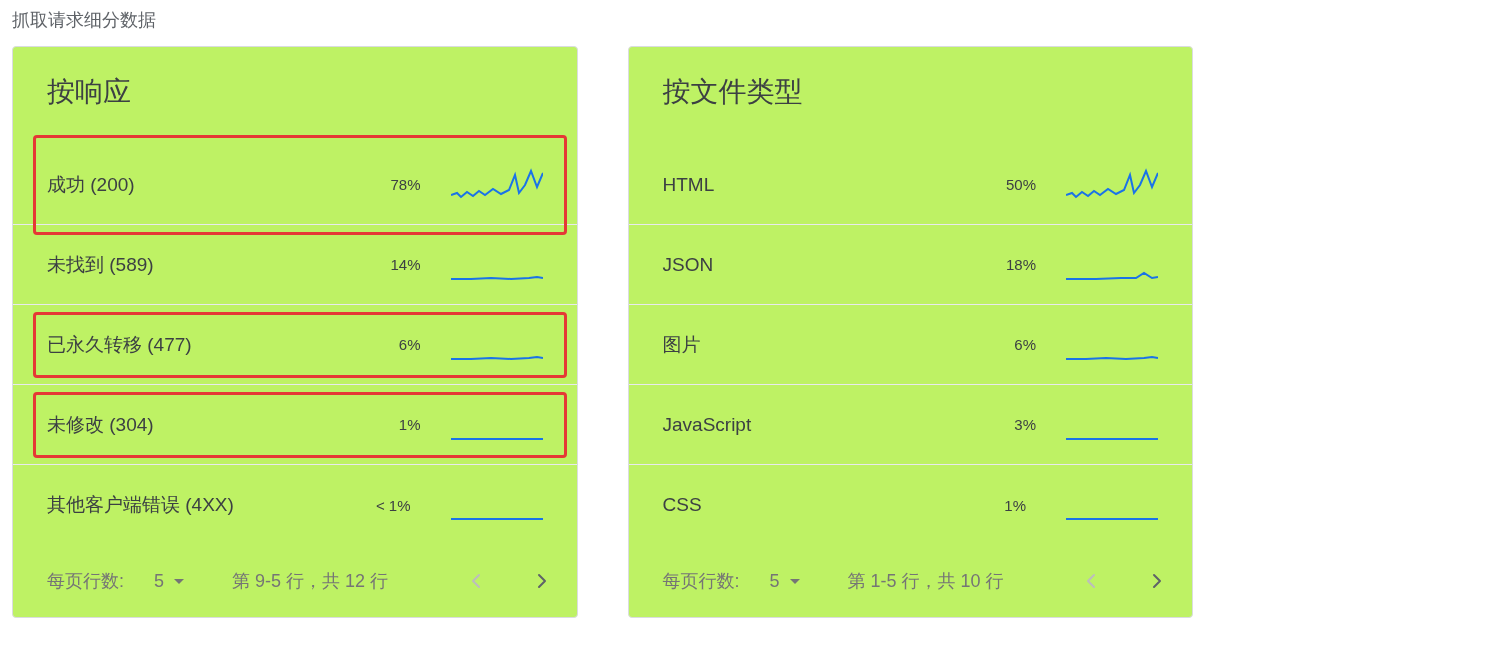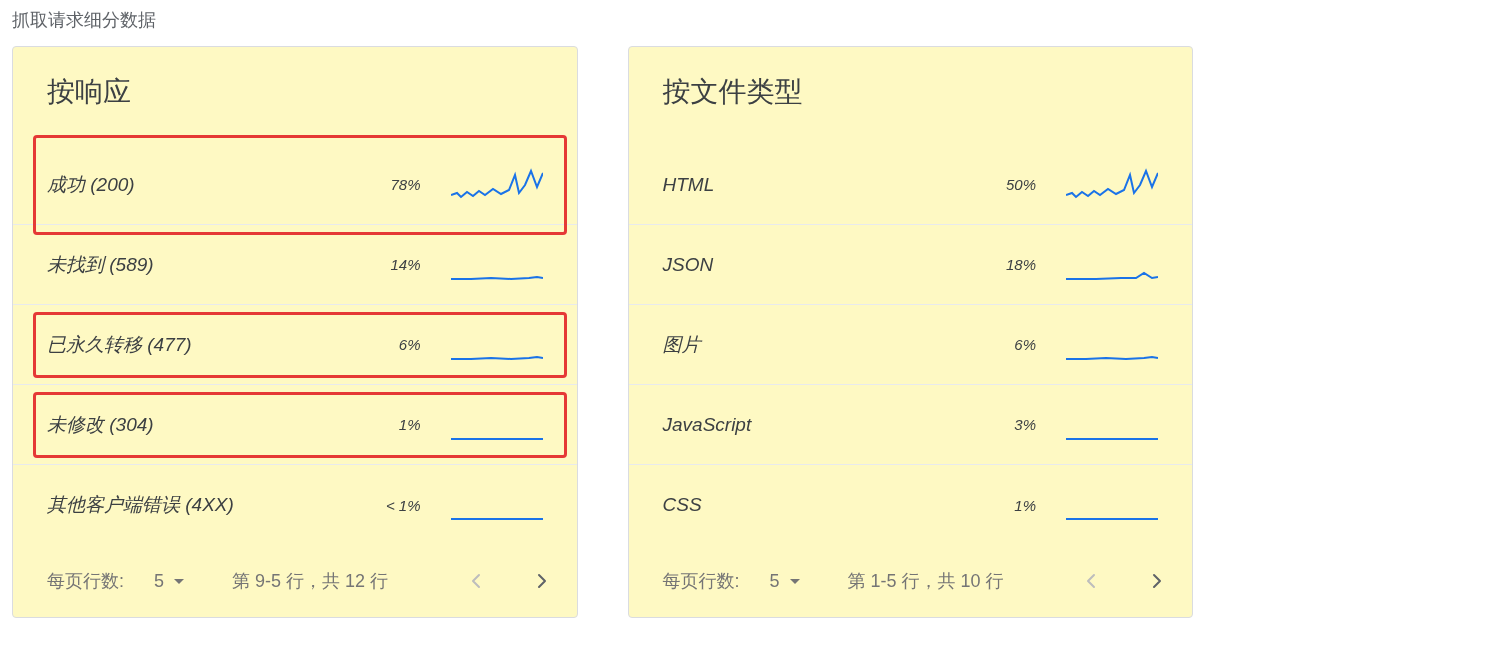--- a/index.html
+++ b/index.html
@@ -20,42 +20,42 @@
     padding: 8px 0 14px 0;
   }
   .panels {
     display: flex;
     gap: 50px;
   }
   .card {
     width: 730px;
     border: 1px solid #dadce0;
     border-radius: 4px;
-    background: #fef9c3;
+    background: #bef264;
     display: flex;
     flex-direction: column;
     position: relative;
   }
   .card-title {
     font-size: 28px;
     color: #3c4043;
     padding: 26px 34px 34px 34px;
   }
   .rows {
     display: flex;
     flex-direction: column;
   }
   .row {
     display: flex;
     align-items: center;
     height: 80px;
     padding: 0 34px;
     border-bottom: 1px solid #e8eaed;
   }
-  .row:last-child { border-bottom: none; }
+  .row:last-child { border-bottom: none; gap: 10px; }
   .row-label {
     flex: 1 1 auto;
     font-size: 19px;
     color: #3c4043;
   }
   .row-value {
     width: 110px;
     text-align: right;
     font-size: 15px;
     color: #3c4043;
@@ -100,21 +100,20 @@
     display: flex;
     align-items: center;
     justify-content: center;
     border-radius: 50%;
     cursor: pointer;
   }
   .nav-btn.disabled svg { stroke: #bdbdbd; }
   .nav-btn svg { stroke: #5f6368; }
   .rows-wrap {
     position: relative;
-    font-style: italic;
   }
 </style>
 </head>
 <body>
 
 <div class="page">
   <div class="page-title">抓取请求细分数据</div>
   <div class="panels" id="panels">
       <div class="card">
         <div class="card-title">按响应</div>

